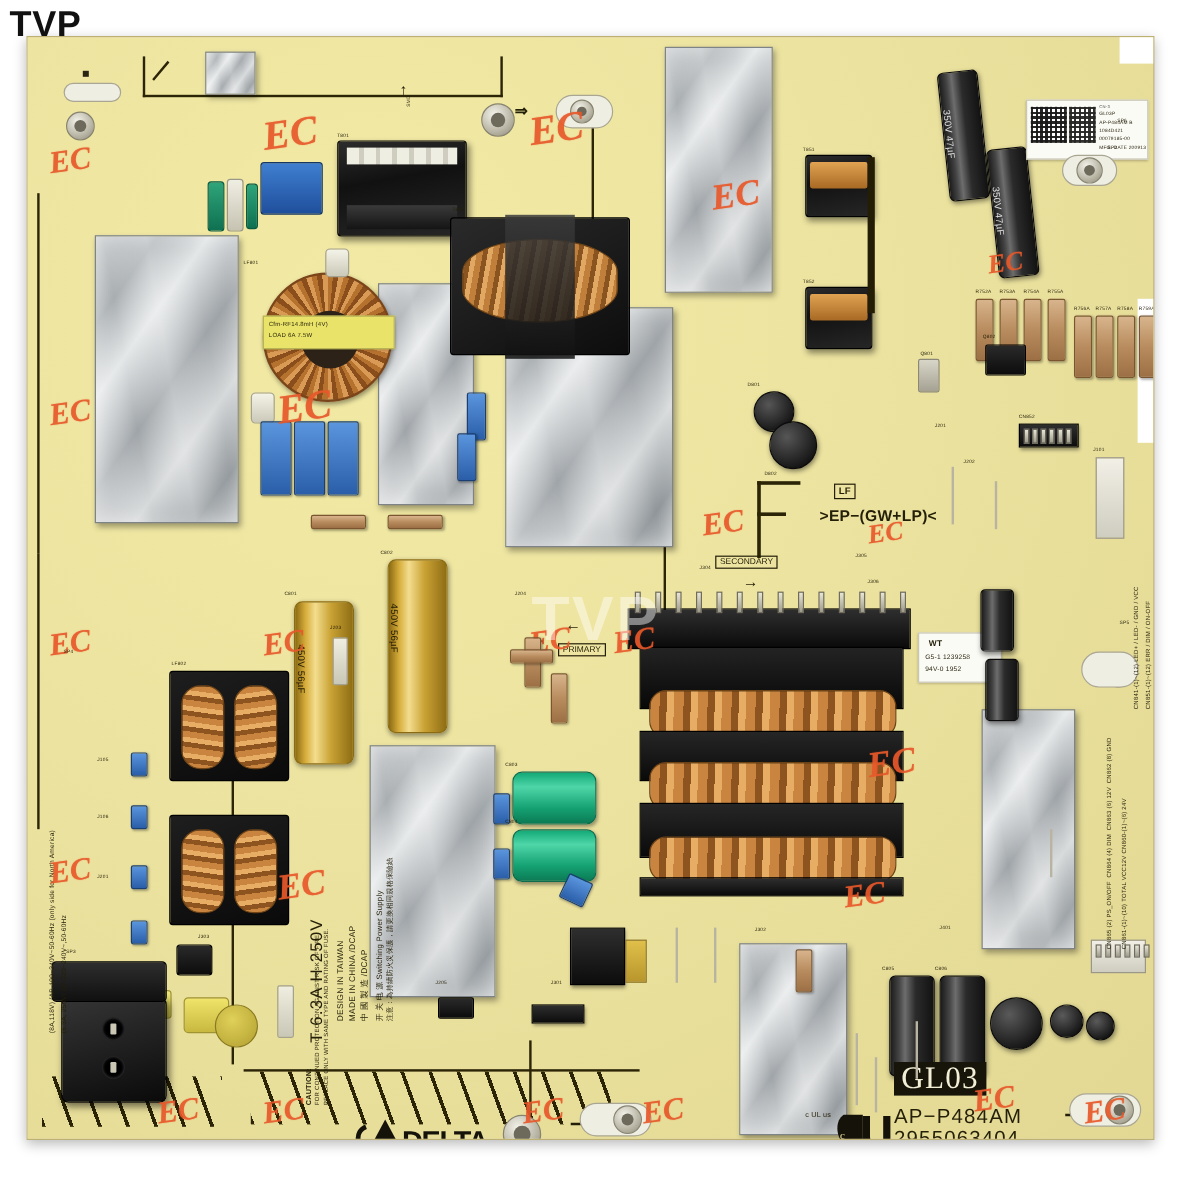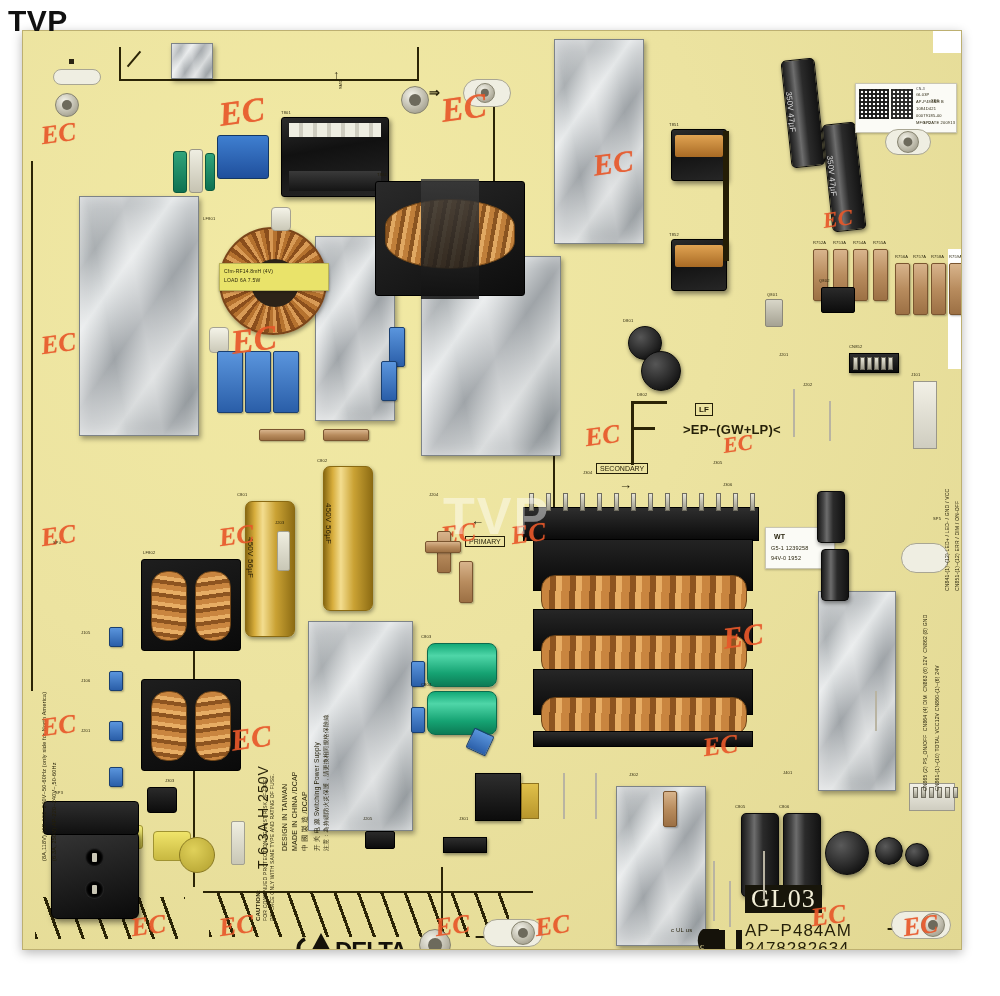--- a/index.html
+++ b/index.html
@@ -399,21 +399,21 @@
       <div class="pin" style="height:9px;"></div>
       <div class="pin" style="height:9px;"></div>
     <div class="pin" style="height:9px;"></div>
       <div class="pin" style="height:9px;"></div>
       <div class="pin" style="height:9px;"></div>
       <div class="pin" style="height:9px;"></div>
   </div>
 
   <div id="gl03-badge" style="left:722px;top:854px;">GL03</div>
   <div class="silk" style="left:722px;top:890px;font-size:17px;letter-spacing:1px;">AP−P484AM</div>
-  <div class="silk" style="left:722px;top:908px;font-size:17px;letter-spacing:1px;">2478282634</div>
+  <div class="silk" style="left:722px;top:908px;font-size:17px;letter-spacing:1px;">2955063404</div>
 
   <svg style="position:absolute;left:672px;top:896px;" width="48" height="34" viewBox="0 0 48 34">
     <path d="M8 2 C2 6 1 16 6 24 C10 30 18 32 24 30 L24 2 Z" fill="#15120a"></path>
     <text x="5" y="22" font-family="Liberation Serif, serif" font-size="9" fill="#ece3a0">c</text>
     <path d="M24 3 L30 3 L30 20 C30 26 36 28 41 25 L41 3 L47 3 L47 22 C47 31 30 35 24 27 Z" fill="#15120a"></path>
   </svg>
   <div class="silk" style="left:648px;top:896px;font-size:6px;">c UL us</div>
 
   <svg style="position:absolute;left:268px;top:898px;" width="132" height="36" viewBox="0 0 132 36">
     <path d="M16 30 L30 4 L44 30 Z" fill="#15120a"></path>

